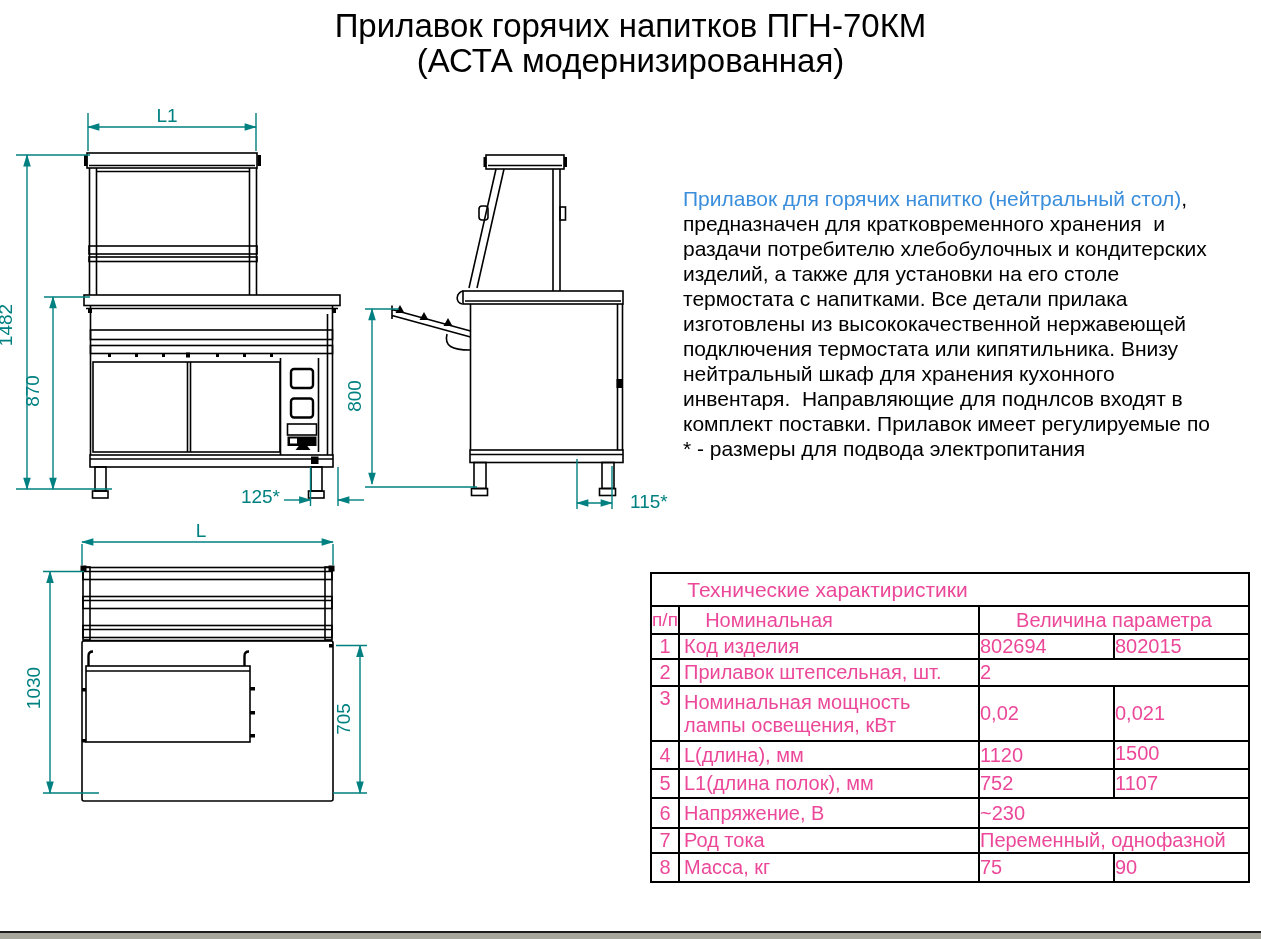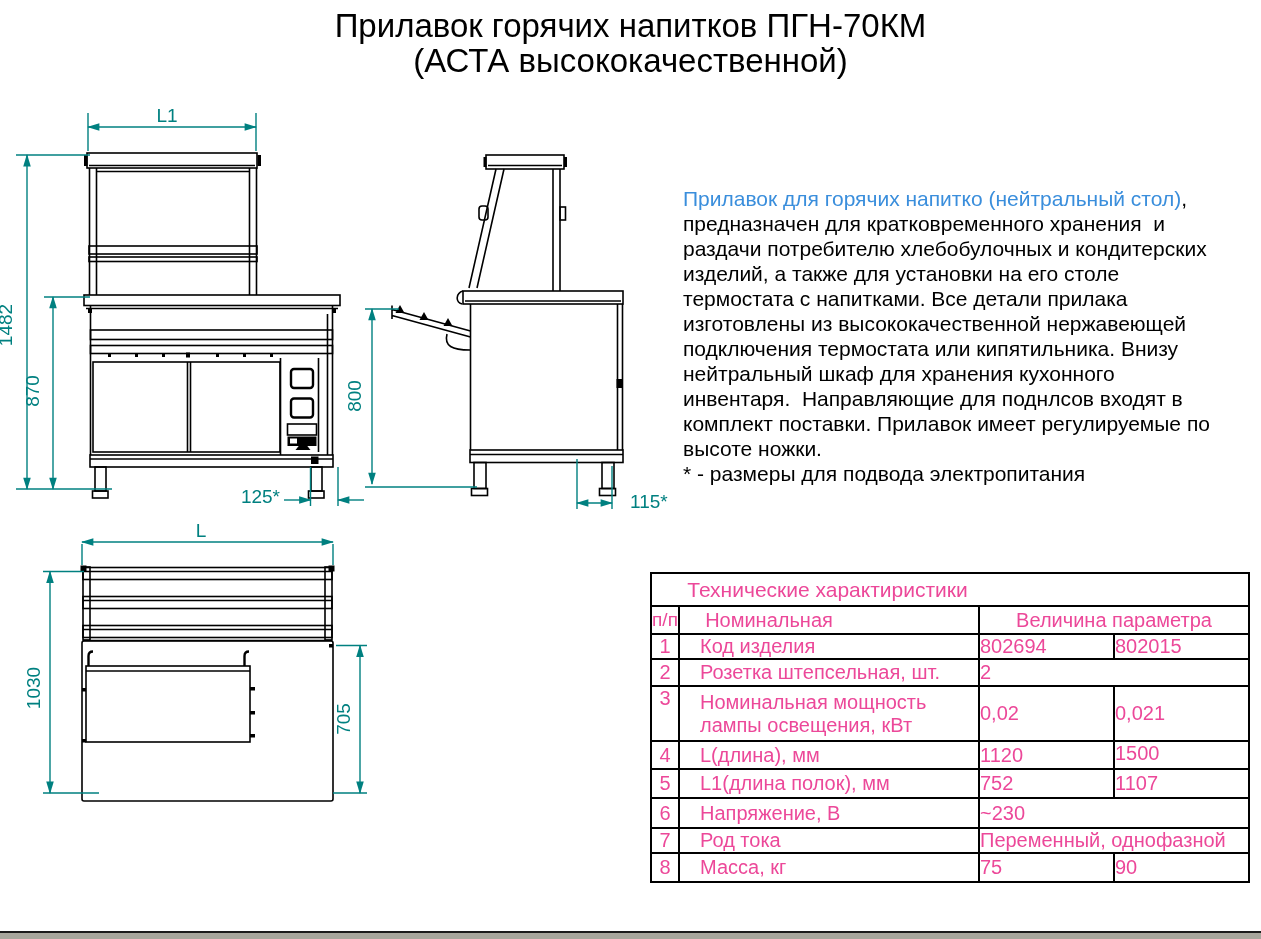--- a/index.html
+++ b/index.html
@@ -16,42 +16,42 @@
   .desc-highlight{color:#3a8edc;}
 
   .spec-table{position:absolute;left:650px;top:572px;border-collapse:collapse;table-layout:fixed;width:598px;
               font-size:20px;color:#ec4899;}
   .spec-table td{border:2px solid #000;vertical-align:middle;padding:0;line-height:1.12;overflow:hidden;}
   .spec-table .tbl-title{text-align:center;padding-right:245px;height:31px;font-size:21px;}
   .spec-table .hdr-num{text-align:center;font-size:19px;height:26px;}
   .spec-table .hdr-name{text-align:center;padding-right:120px;}
   .spec-table .hdr-val{text-align:center;}
   .spec-table .c-num{text-align:center;}
-  .spec-table .c-name{text-align:left;padding-left:20px;}
+  .spec-table .c-name{text-align:left;padding-left:4px;}
   .spec-table .c-val{}
   .r1{height:25px}.r2{height:27px}.r3{height:55px}.r4{height:28px}
   .r5{height:29px}.r6{height:30px}.r7{height:25px}.r8{height:29px}
 
   .bottom-line{position:absolute;left:0;top:931px;width:1261px;height:2px;background:#1c1c1c;}
   .bottom-bar{position:absolute;left:0;top:933px;width:1261px;height:6px;background:#a8a79d;}
 
   svg .blk{stroke:#000;fill:none;stroke-width:1.6;}
   svg .blk2{stroke:#000;fill:none;stroke-width:2.4;}
   svg .fil{fill:#000;stroke:none;}
   svg .dim{stroke:#008080;fill:none;stroke-width:1.4;}
   svg text.dimtxt{font-family:"Liberation Sans",sans-serif;font-size:19px;fill:#008080;stroke:none;}
 </style>
 </head>
 <body>
 
 <div class="page">
 
   <div class="title-block">
     <div class="t-line">Прилавок горячих напитков ПГН-70КМ</div>
-    <div class="t-line">(АСТА высококачественной)</div>
+    <div class="t-line">(АСТА модернизированная)</div>
   </div>
 
   <svg class="drawings-svg" width="680" height="740" viewBox="0 95 680 740" xmlns="http://www.w3.org/2000/svg">
     <defs>
       <marker id="dimarrow" viewBox="0 0 12 8" refX="11" refY="4" markerWidth="13" markerHeight="9" orient="auto-start-reverse" markerUnits="userSpaceOnUse">
         <path d="M12,4 L0.5,0.5 L0.5,7.5 Z" fill="#008080"></path>
       </marker>
     </defs>
 
     <g>
@@ -208,21 +208,20 @@
     <div class="desc-line"><span class="desc-highlight">Прилавок для горячих напитко (нейтральный стол)</span><span>,</span></div>
     <div class="desc-line">предназначен для кратковременного хранения  и</div>
     <div class="desc-line">раздачи потребителю хлебобулочных и кондитерских</div>
     <div class="desc-line">изделий, а также для установки на его столе</div>
     <div class="desc-line">термостата с напитками. Все детали прилака</div>
     <div class="desc-line">изготовлены из высококачественной нержавеющей</div>
     <div class="desc-line">подключения термостата или кипятильника. Внизу</div>
     <div class="desc-line">нейтральный шкаф для хранения кухонного</div>
     <div class="desc-line">инвентаря.  Направляющие для поднлсов входят в</div>
     <div class="desc-line">комплект поставки. Прилавок имеет регулируемые по</div>
-    <div class="desc-line">высоте ножки.</div>
     <div class="desc-line">* - размеры для подвода электропитания</div>
   </div>
 
   <table class="spec-table">
     <colgroup>
         <col style="width:28px">
         <col style="width:300px">
         <col style="width:135px">
         <col style="width:135px">
       </colgroup>
@@ -236,21 +235,21 @@
       <td class="hdr-val" colspan="2">Величина параметра</td>
     </tr>
     <tr class="r1">
       <td class="c-num">1</td>
       <td class="c-name">Код изделия</td>
       <td class="c-val">802694</td>
       <td class="c-val">802015</td>
     </tr>
     <tr class="r2">
       <td class="c-num">2</td>
-      <td class="c-name">Розетка штепсельная, шт.</td>
+      <td class="c-name">Прилавок штепсельная, шт.</td>
       <td class="c-val" colspan="2">2</td>
     </tr>
     <tr class="r3">
       <td class="c-num" style="vertical-align:top;">3</td>
       <td class="c-name">
         <div>Номинальная мощность</div>
         <div>лампы освещения, кВт</div>
       </td>
       <td class="c-val">0,02</td>
       <td class="c-val">0,021</td>

